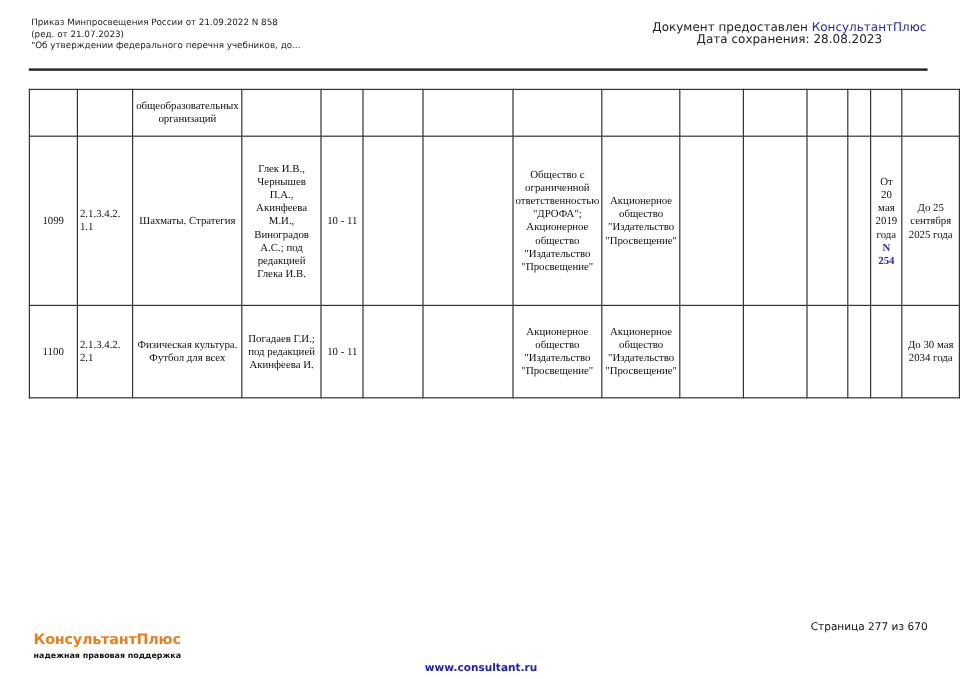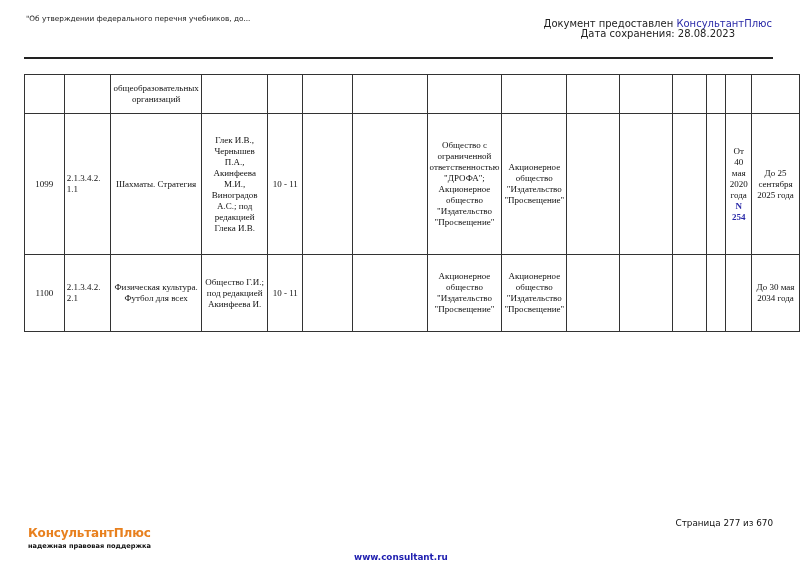--- a/index.html
+++ b/index.html
@@ -18,20 +18,22 @@
 
   .ftr-brand { position: absolute; left: 28px; top: 526px; font-family: "DejaVu Sans", sans-serif; font-weight: bold; font-size: 12px; color: #e8801e; letter-spacing: -0.2px; }
   .ftr-tag { position: absolute; left: 28px; top: 542px; font-family: "DejaVu Sans", sans-serif; font-weight: bold; font-size: 6.6px; color: #111; }
   .ftr-url { position: absolute; left: 354px; top: 552px; font-family: "DejaVu Sans", sans-serif; font-weight: bold; font-size: 8.8px; color: #2020b0; }
   .ftr-page { position: absolute; right: 27px; top: 518px; font-family: "DejaVu Sans", sans-serif; font-size: 8.8px; color: #111; }
 </style>
 </head>
 <body>
 
 <div class="hdr-left">
+  <div>Приказ Минпросвещения России от 21.09.2022 N 858</div>
+  <div>(ред. от 21.07.2023)</div>
   <div>"Об утверждении федерального перечня учебников, до...</div>
 </div>
 
 <div class="hdr-right">
   <div><span>Документ предоставлен </span><span class="brand">КонсультантПлюс</span></div>
   <div>Дата сохранения: 28.08.2023</div>
 </div>
 
 <div class="hdr-rule"></div>
 
@@ -82,30 +84,30 @@
     <td>Глек И.В., Чернышев П.А., Акинфеева М.И., Виноградов А.С.; под редакцией Глека И.В.</td>
     <td>10 - 11</td>
     <td></td>
     <td></td>
     <td>Общество с ограниченной ответственностью "ДРОФА"; Акционерное общество "Издательство "Просвещение"</td>
     <td>Акционерное общество "Издательство "Просвещение"</td>
     <td></td>
     <td></td>
     <td></td>
     <td></td>
-    <td><span>От 40 мая 2020 года</span> <span class="link">N 254</span></td>
+    <td><span>От 20 мая 2019 года</span> <span class="link">N 254</span></td>
     <td>До 25 сентября 2025 года</td>
   </tr>
 
   <tr style="height:77px">
     <td>1100</td>
     <td class="col2" style="white-space:pre-line">2.1.3.4.2.
 2.1</td>
     <td>Физическая культура. Футбол для всех</td>
-    <td>Общество Г.И.; под редакцией Акинфеева И.</td>
+    <td>Погадаев Г.И.; под редакцией Акинфеева И.</td>
     <td>10 - 11</td>
     <td></td>
     <td></td>
     <td>Акционерное общество "Издательство "Просвещение"</td>
     <td>Акционерное общество "Издательство "Просвещение"</td>
     <td></td>
     <td></td>
     <td></td>
     <td></td>
     <td><span></span></td>

